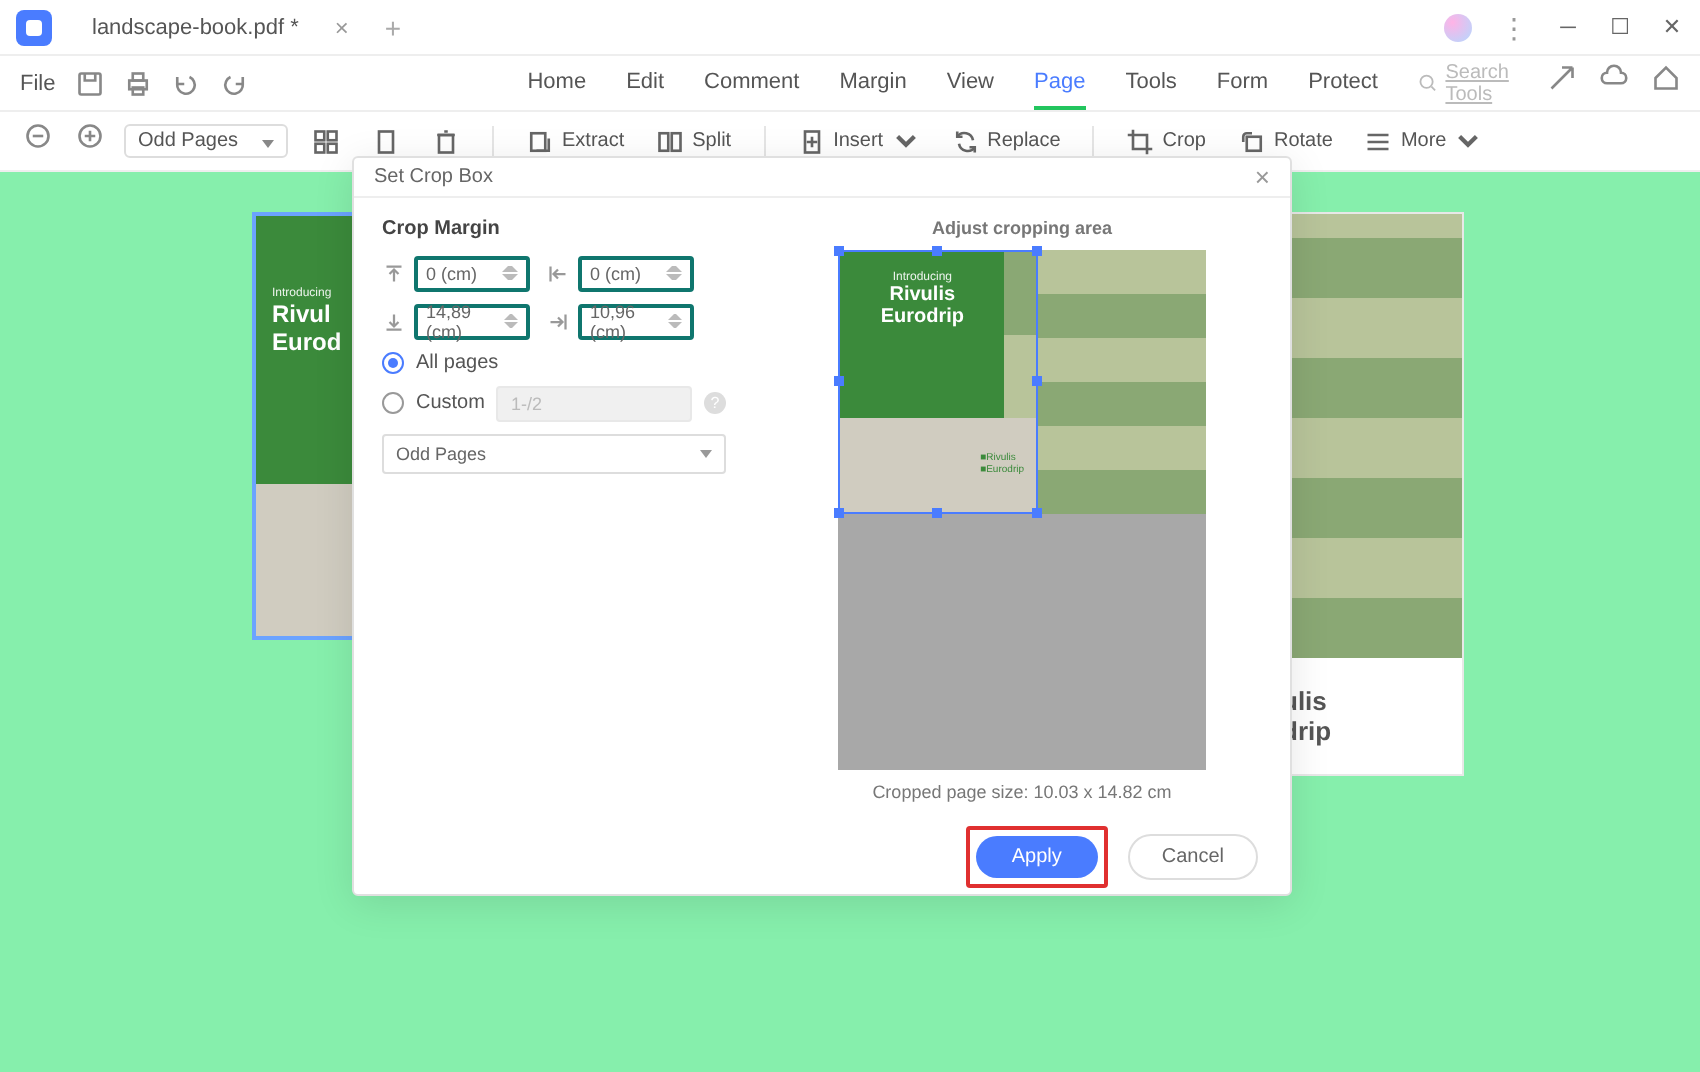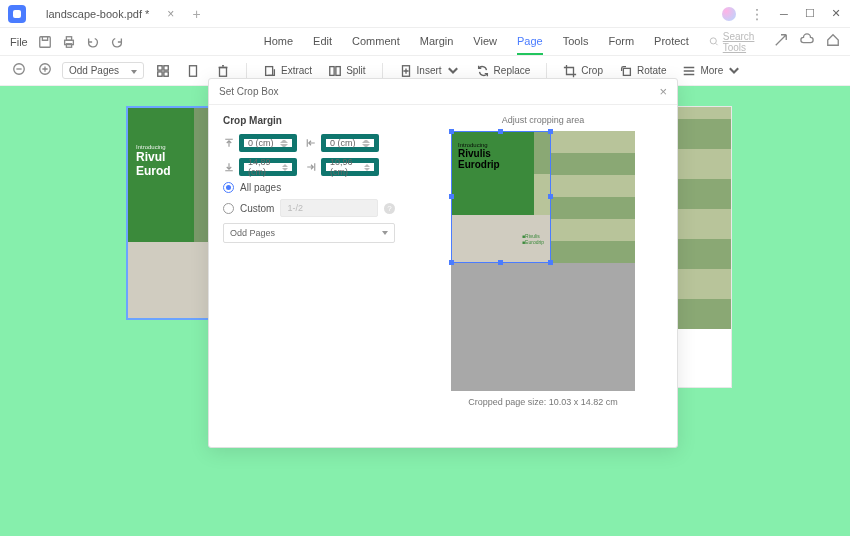--- a/index.html
+++ b/index.html
@@ -51,55 +51,55 @@
 .page-thumb .pg-photos { flex: 1; background: linear-gradient(90deg,#7a9a6a 0 33%,#b8c49a 33% 66%,#8aa874 66% 100%); }
 .page-thumb .pg-bottom { height: 36%; background: #d0ccc0; }
 
 .page-right { position: absolute; left: 632px; top: 20px; width: 100px; height: 282px; background: #fff; border: 1px solid #e8e8e8; display: flex; flex-direction: column; }
 .page-right .pr-photos { flex: 1; background: repeating-linear-gradient(0deg,#8aa874 0 30px,#b8c49a 30px 60px); }
 .page-right .pr-text { padding: 14px 8px; }
 .page-right .pr-t1 { font-size: 13px; font-weight: 600; color: #555; }
 .page-right .pr-t2 { font-size: 13px; font-weight: 600; color: #555; }
 
 
-.dialog { position: absolute; left: 208px; top: 78px; width: 470px; height: 370px; background: #fff; border: 1px solid #e0e0e0; border-radius: 3px; box-shadow: 0 4px 20px rgba(0,0,0,0.1); display: flex; flex-direction: column; }
+.dialog { position: absolute; left: 176px; top: 78px; width: 470px; height: 370px; background: #fff; border: 1px solid #e0e0e0; border-radius: 3px; box-shadow: 0 4px 20px rgba(0,0,0,0.1); display: flex; flex-direction: column; }
 .dlg-header { height: 26px; border-bottom: 1px solid #eee; display: flex; align-items: center; padding: 0 10px; font-size: 10px; color: #666; }
 .dlg-close { margin-left: auto; color: #999; cursor: pointer; font-size: 13px; }
 .dlg-body { flex: 1; display: flex; }
 .dlg-left { width: 200px; padding: 10px 14px; }
 .dlg-right { flex: 1; padding: 10px 14px; display: flex; flex-direction: column; align-items: center; }
 .section-title { font-size: 10px; font-weight: 600; color: #444; margin-bottom: 8px; }
 .margin-row { display: flex; gap: 8px; margin-bottom: 6px; }
 .margin-field { display: flex; align-items: center; gap: 4px; }
 .margin-field svg { width: 12px; height: 12px; stroke: #999; stroke-width: 1.5; fill: none; }
-.num-input { width: 58px; height: 18px; font-size: 9px; border: 5px solid #0f766e; border-radius: 2px; padding: 0 4px; color: #666; display: flex; align-items: center; justify-content: space-between; }
+.num-input { width: 58px; height: 18px; font-size: 9px; border: 2px solid #0f766e; border-radius: 2px; padding: 0 4px; color: #666; display: flex; align-items: center; justify-content: space-between; }
 .spinner { width: 8px; display: flex; flex-direction: column; }
 .spinner::before { content: ""; border-left: 3px solid transparent; border-right: 3px solid transparent; border-bottom: 3px solid #bbb; margin-bottom: 1px; }
 .spinner::after { content: ""; border-left: 3px solid transparent; border-right: 3px solid transparent; border-top: 3px solid #bbb; }
 
 .radio-row { display: flex; align-items: center; gap: 6px; font-size: 10px; color: #555; margin-bottom: 6px; }
 .radio { width: 11px; height: 11px; border: 1px solid #999; border-radius: 50%; display: flex; align-items: center; justify-content: center; }
 .radio.checked { border-color: #4a7cff; }
 .radio.checked::before { content: ""; width: 5px; height: 5px; background: #4a7cff; border-radius: 50%; }
 .custom-input { flex: 1; height: 18px; background: #f0f0f0; border: 1px solid #e8e8e8; border-radius: 2px; font-size: 9px; color: #bbb; padding: 0 6px; display: flex; align-items: center; }
 .help-icon { width: 11px; height: 11px; border-radius: 50%; background: #ddd; color: #fff; font-size: 8px; display: flex; align-items: center; justify-content: center; }
 .select-field { width: 100%; height: 20px; border: 1px solid #ddd; border-radius: 2px; font-size: 9px; color: #666; padding: 0 6px; display: flex; align-items: center; justify-content: space-between; margin-top: 4px; }
 .select-field::after { content: ""; border-left: 3px solid transparent; border-right: 3px solid transparent; border-top: 4px solid #999; }
 
-.preview-label { font-size: 9px; color: #777; margin-bottom: 6px; }
+.preview-label { font-size: 9px; color: #777; margin-bottom: 6px; font-weight: bold; }
 .preview-box { width: 184px; height: 260px; background: #a8a8a8; position: relative; }
 .crop-region { position: absolute; left: 0; top: 0; width: 100px; height: 132px; border: 1px solid #4a7cff; }
 .crop-region .handle { position: absolute; width: 5px; height: 5px; background: #4a7cff; }
 .handle.tl { left: -3px; top: -3px; } .handle.tr { right: -3px; top: -3px; }
 .handle.bl { left: -3px; bottom: -3px; } .handle.br { right: -3px; bottom: -3px; }
 .handle.tm { left: 50%; top: -3px; margin-left: -3px; } .handle.bm { left: 50%; bottom: -3px; margin-left: -3px; }
 .handle.ml { left: -3px; top: 50%; margin-top: -3px; } .handle.mr { right: -3px; top: 50%; margin-top: -3px; }
 .crop-content { width: 100%; height: 100%; display: flex; flex-direction: column; }
 .crop-top { flex: 1; display: flex; }
-.crop-green { width: 84%; background: #3b8a3b; color: #000000; padding: 10px 6px; }
+.crop-green { width: 84%; background: #3b8a3b; color: #ffffff; padding: 10px 6px; text-align: center; }
 .crop-green .ci { font-size: 6px; opacity: 0.9; } .crop-green .ct { font-size: 10px; font-weight: 600; }
 .crop-photos { flex: 1; background: linear-gradient(180deg,#8aa874 0 50%,#b8c49a 50% 100%); }
 .crop-bottom { height: 36%; background: #d0ccc0; display: flex; align-items: center; justify-content: flex-end; padding-right: 6px; }
 .crop-logo { font-size: 5px; color: #3b8a3b; line-height: 1.2; }
 .preview-photos-right { position: absolute; left: 100px; top: 0; right: 0; height: 132px; background: repeating-linear-gradient(0deg,#8aa874 0 22px,#b8c49a 22px 44px); }
 .cropped-size { font-size: 9px; color: #777; margin-top: 6px; }
 
 .dlg-footer { height: 48px; display: flex; align-items: center; justify-content: flex-end; gap: 10px; padding: 0 16px; }
 .btn-apply { background: #4a7cff; color: #fff; font-size: 10px; border: none; border-radius: 12px; padding: 5px 18px; cursor: pointer; }
 .apply-highlight { border: 2px solid #e03030; padding: 3px; border-radius: 2px; }
@@ -383,13 +383,19 @@
           <span class="handle ml"></span>
           <span class="handle mr"></span>
           <span class="handle bl"></span>
           <span class="handle bm"></span>
           <span class="handle br"></span>
         </div>
       </div>
       <div class="cropped-size">Cropped page size: 10.03 x 14.82 cm</div>
     </div>
   </div>
+  <div class="dlg-footer">
+    <span class="apply-highlight">
+      <button class="btn-apply">Apply</button>
+    </span>
+    <button class="btn-cancel">Cancel</button>
+  </div>
 </div>
 
 </body></html>

